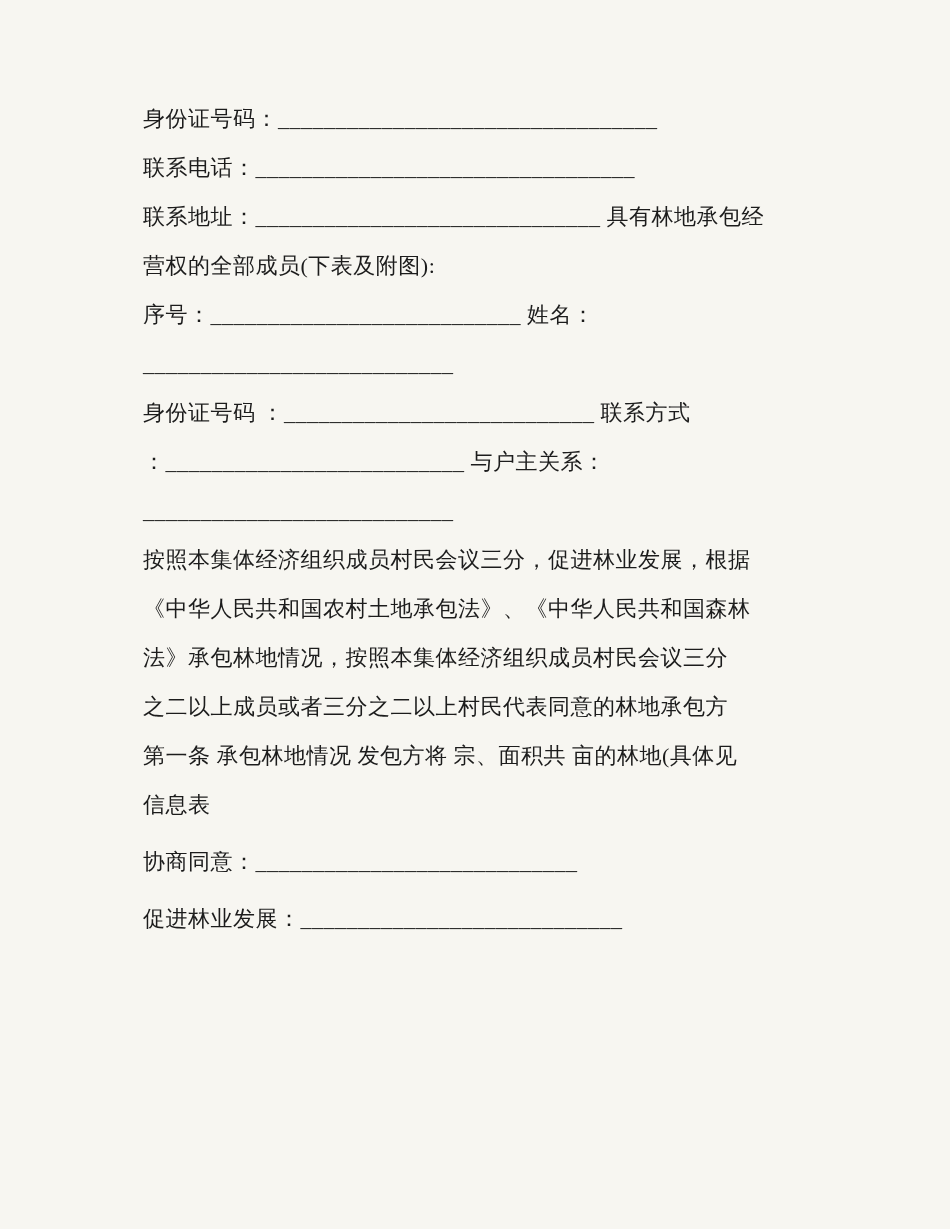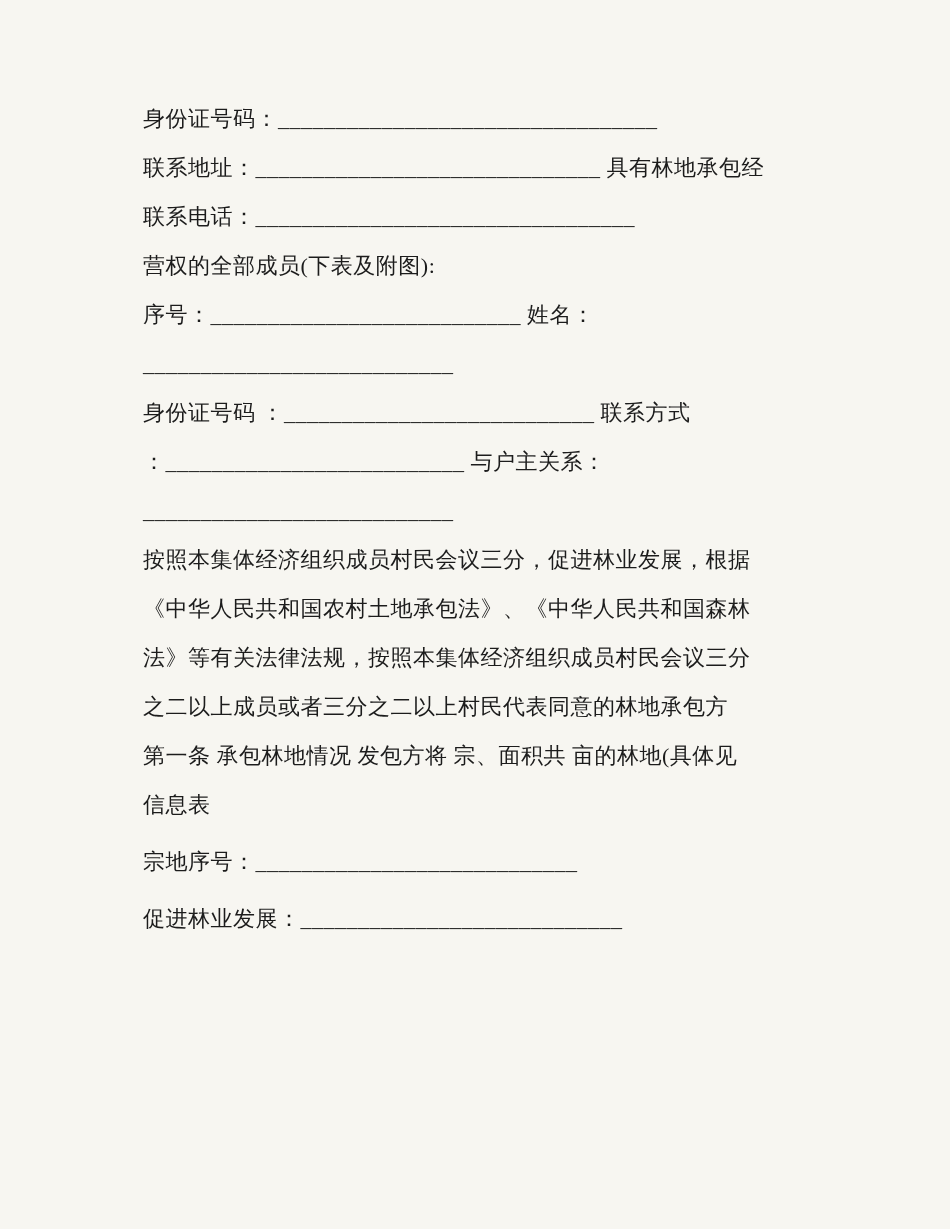--- a/index.html
+++ b/index.html
@@ -29,29 +29,29 @@
   }
   .gap-sm {
     margin-top: 8px;
   }
 </style>
 </head>
 <body>
 
 <div class="doc">
   <p class="line">身份证号码：_________________________________</p>
+  <p class="line">联系电话：_________________________________</p>
   <p class="line">联系地址：______________________________ 具有林地承包经</p>
-  <p class="line">联系电话：_________________________________</p>
   <p class="line">营权的全部成员(下表及附图):</p>
   <p class="line">序号：___________________________ 姓名：</p>
   <p class="line">___________________________</p>
   <p class="line">身份证号码 ：___________________________ 联系方式</p>
   <p class="line">：__________________________ 与户主关系：</p>
   <p class="line">___________________________</p>
   <p class="line">按照本集体经济组织成员村民会议三分，促进林业发展，根据</p>
   <p class="line">《中华人民共和国农村土地承包法》、《中华人民共和国森林</p>
-  <p class="line">法》等有关法律法规，按照本集体经济组织成员村民会议三分</p>
+  <p class="line">法》承包林地情况，按照本集体经济组织成员村民会议三分</p>
   <p class="line">之二以上成员或者三分之二以上村民代表同意的林地承包方</p>
   <p class="line">第一条 承包林地情况 发包方将 宗、面积共 亩的林地(具体见</p>
   <p class="line">信息表</p>
-  <p class="line gap-sm">宗地序号：____________________________</p>
+  <p class="line gap-sm">协商同意：____________________________</p>
   <p class="line gap-sm">促进林业发展：____________________________</p>
 </div>
 
 </body></html>

